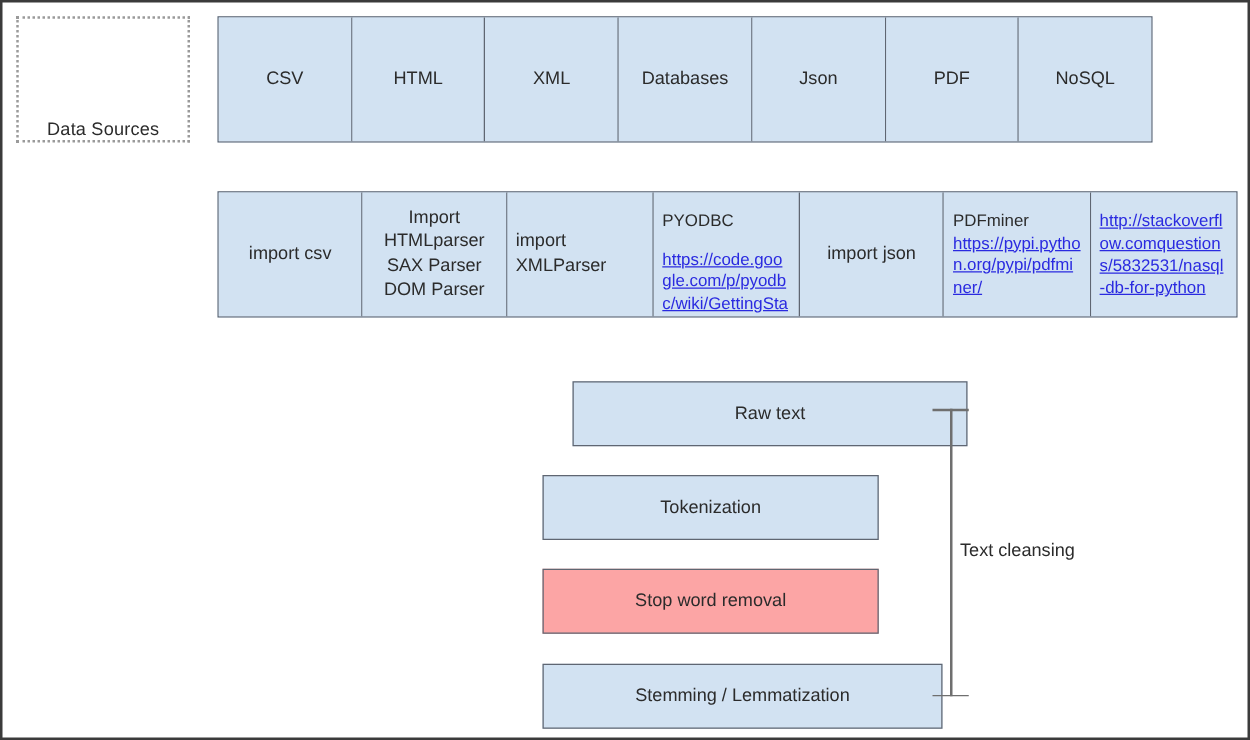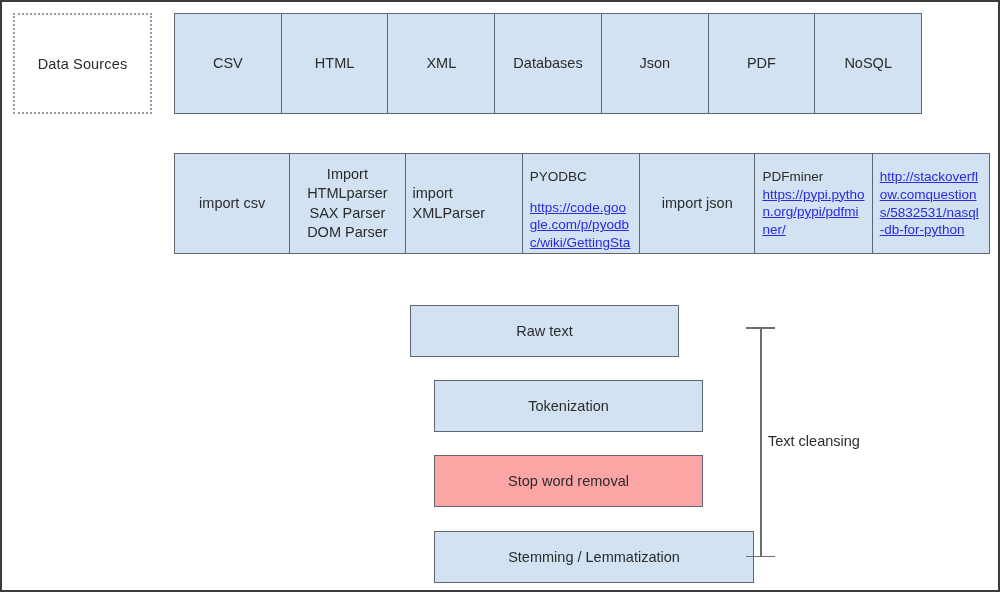--- a/index.html
+++ b/index.html
@@ -21,21 +21,21 @@
     overflow: hidden;
   }
 
   
   .dotted-box {
     position: absolute;
     box-sizing: border-box;
     border: 2px dotted #9a9a9a;
     background: #ffffff;
     display: flex;
-    align-items: center;
+    align-items: flex-end;
     justify-content: center;
   }
   .dotted-box .label {
     font-size: 14.5px;
     color: #2b2b2b;
     letter-spacing: 0.15px;
     white-space: nowrap;
   }
 
   
@@ -231,21 +231,21 @@
       </div>
     </div>
 
     <div class="cell align-top">
       <div class="stack">
         <a class="link" href="#">http://stackoverflow.comquestions/5832531/nasql-db-for-python</a>
       </div>
     </div>
   </div>
 
-  <div class="step blue" style="left:408px; top:303px; width:269px; height:52px;">
+  <div class="step blue" style="left:456px; top:303px; width:316px; height:52px;">
     <span class="step-text">Raw text</span>
   </div>
 
   <div class="step blue" style="left:432px; top:378px; width:269px; height:52px;">
     <span class="step-text">Tokenization</span>
   </div>
 
   <div class="step cream" style="left:432px; top:453px; width:269px; height:52px;">
     <span class="step-text">Stop word removal</span>
   </div>

